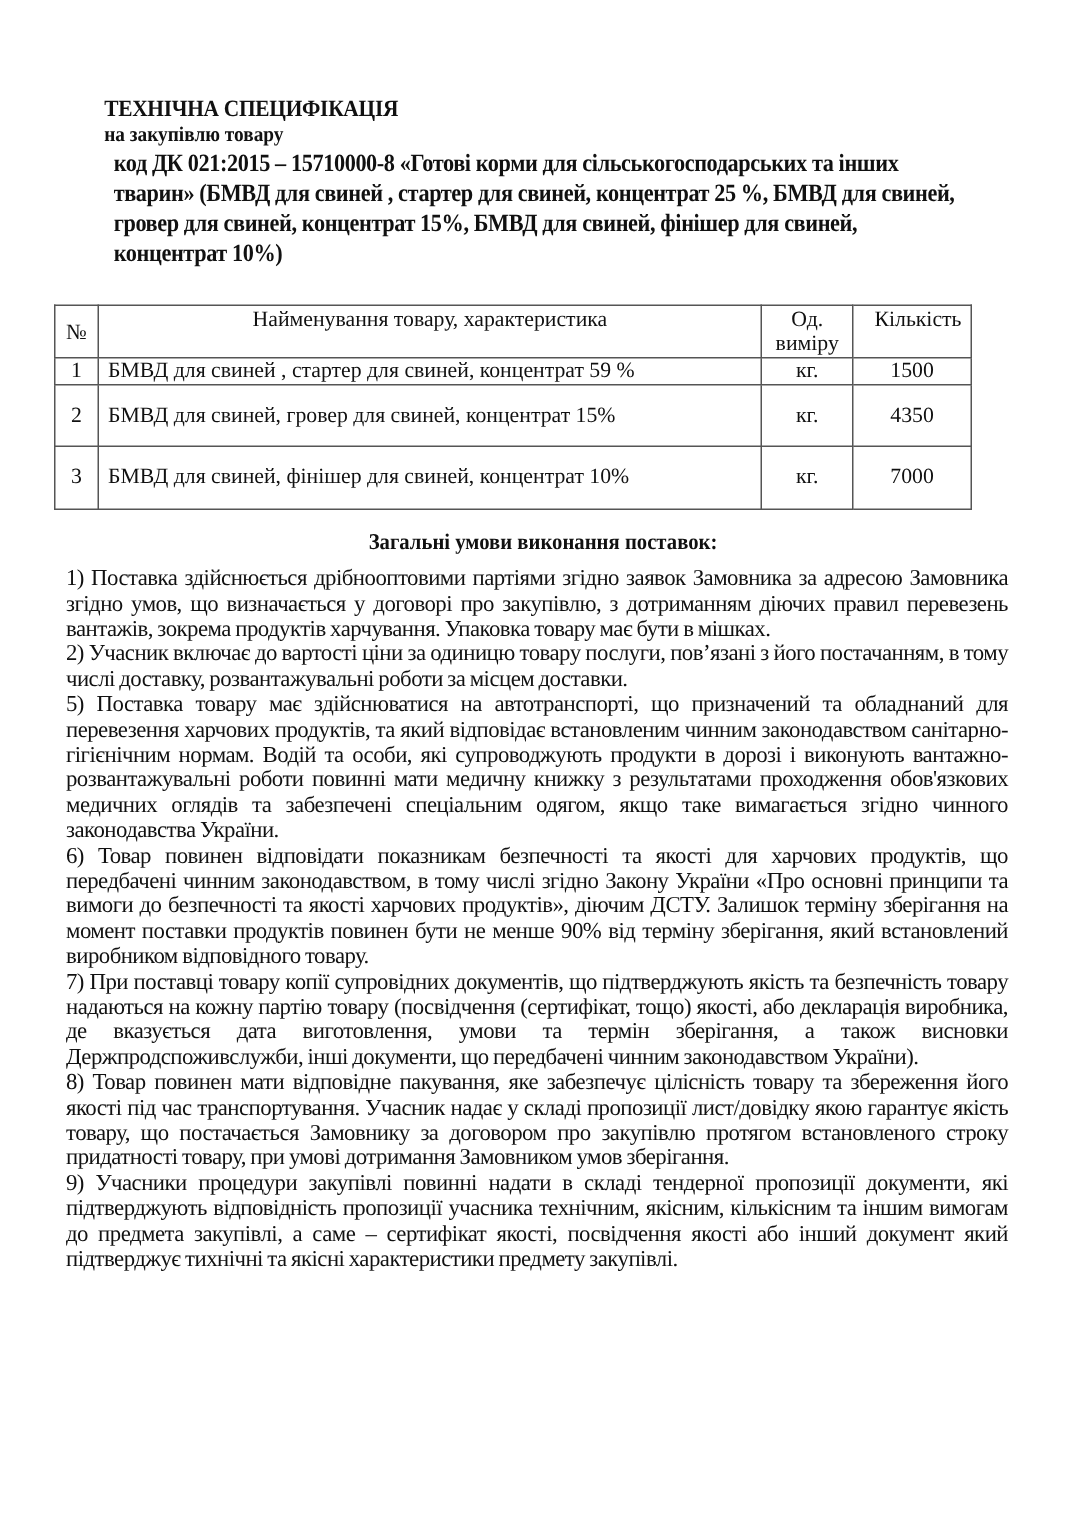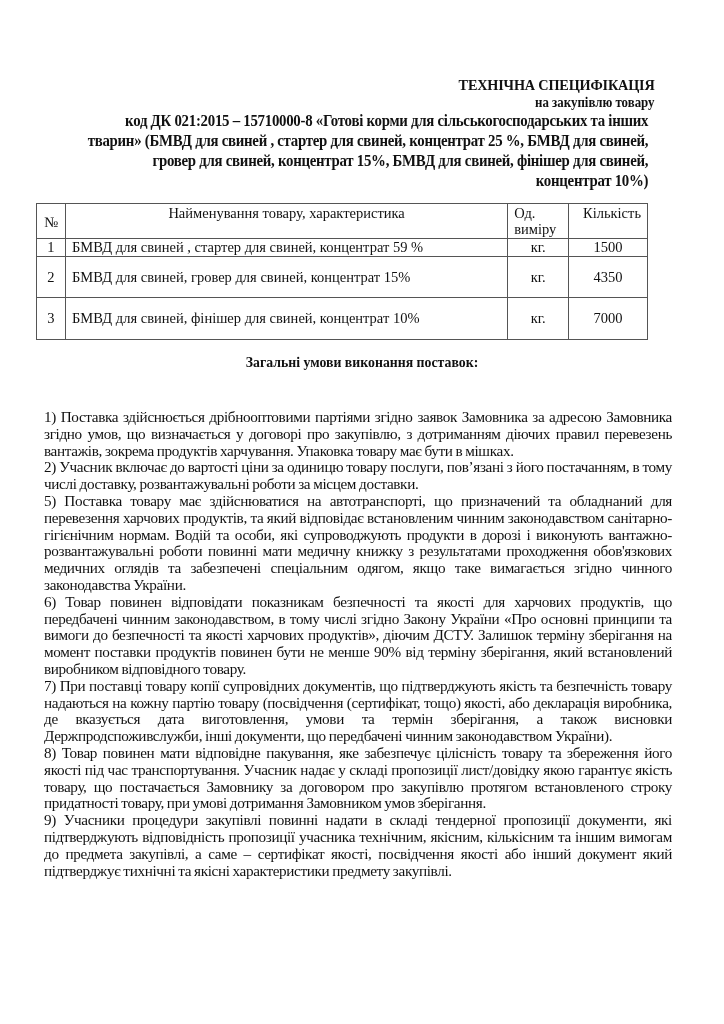--- a/index.html
+++ b/index.html
@@ -1,45 +1,45 @@
 <!DOCTYPE html>
 <html><head>
 <meta charset="utf-8">
 <style>
   html, body { margin: 0; padding: 0; background: #ffffff; }
   body { width: 724px; height: 1024px; position: relative; overflow: hidden;
          font-family: "Liberation Serif", serif; color: #111; }
   .page { position: absolute; left: 0; top: 0; width: 724px; height: 1024px; background: #fff; }
 
-  .header { position: absolute; left: 44px; top: 76px; width: 636px; text-align: right; }
+  .header { position: absolute; left: 44px; top: 64px; width: 636px; text-align: left; }
   .title { font-weight: bold; font-size: 15.5px; line-height: 18px; letter-spacing: -0.2px; transform: scaleX(0.92); }
   .subtitle { font-weight: bold; font-size: 14px; line-height: 17px; transform: scaleX(0.92); }
   .code-line { font-weight: bold; font-size: 16.5px; line-height: 20px; letter-spacing: -0.3px; transform: scaleX(0.9); transform-origin: center; }
 
   table.spec { position: absolute; left: 36px; top: 203px; border-collapse: collapse;
                font-size: 14.5px; width: 612px; }
   table.spec td, table.spec th { border: 1px solid #555; padding: 0 6px; font-weight: normal; vertical-align: top; }
   table.spec th { height: 33px; text-align: center; line-height: 16px; padding-top: 1px; }
-  table.spec th.unit { text-align: left; padding-left: 6px; }
+  table.spec th.unit { text-align: center; padding-left: 6px; }
   table.spec th.qty { text-align: right; }
   .c-no { width: 16px; text-align: center; }
   .c-name { width: 434px; }
   .c-unit { width: 48px; }
   .c-qty { width: 66px; }
   table.spec td { vertical-align: middle; }
   tr.r1 td { height: 17px; }
   tr.r2 td { height: 40px; }
   tr.r3 td { height: 41px; }
   td.num, td.unit, td.qty { text-align: center; }
 
   .conditions-heading { position: absolute; left: 0; width: 724px; top: 354px; text-align: center;
                         font-weight: bold; font-size: 15px; transform: scaleX(0.92); }
 
   .body { position: absolute; left: 44px; top: 378px; width: 628px;
-          font-size: 15.2px; line-height: 16.8px; text-align: justify; letter-spacing: -0.35px; word-spacing: -0.5px; margin-top: 31px; }
+          font-size: 15.2px; line-height: 16.8px; text-align: justify; letter-spacing: -0.35px; word-spacing: -0.5px; }
   .body p { margin: 0; }
   .u { }
 </style>
 </head>
 <body>
 
 <div class="page">
 
   <div class="header">
     <div class="title">ТЕХНІЧНА СПЕЦИФІКАЦІЯ</div>

